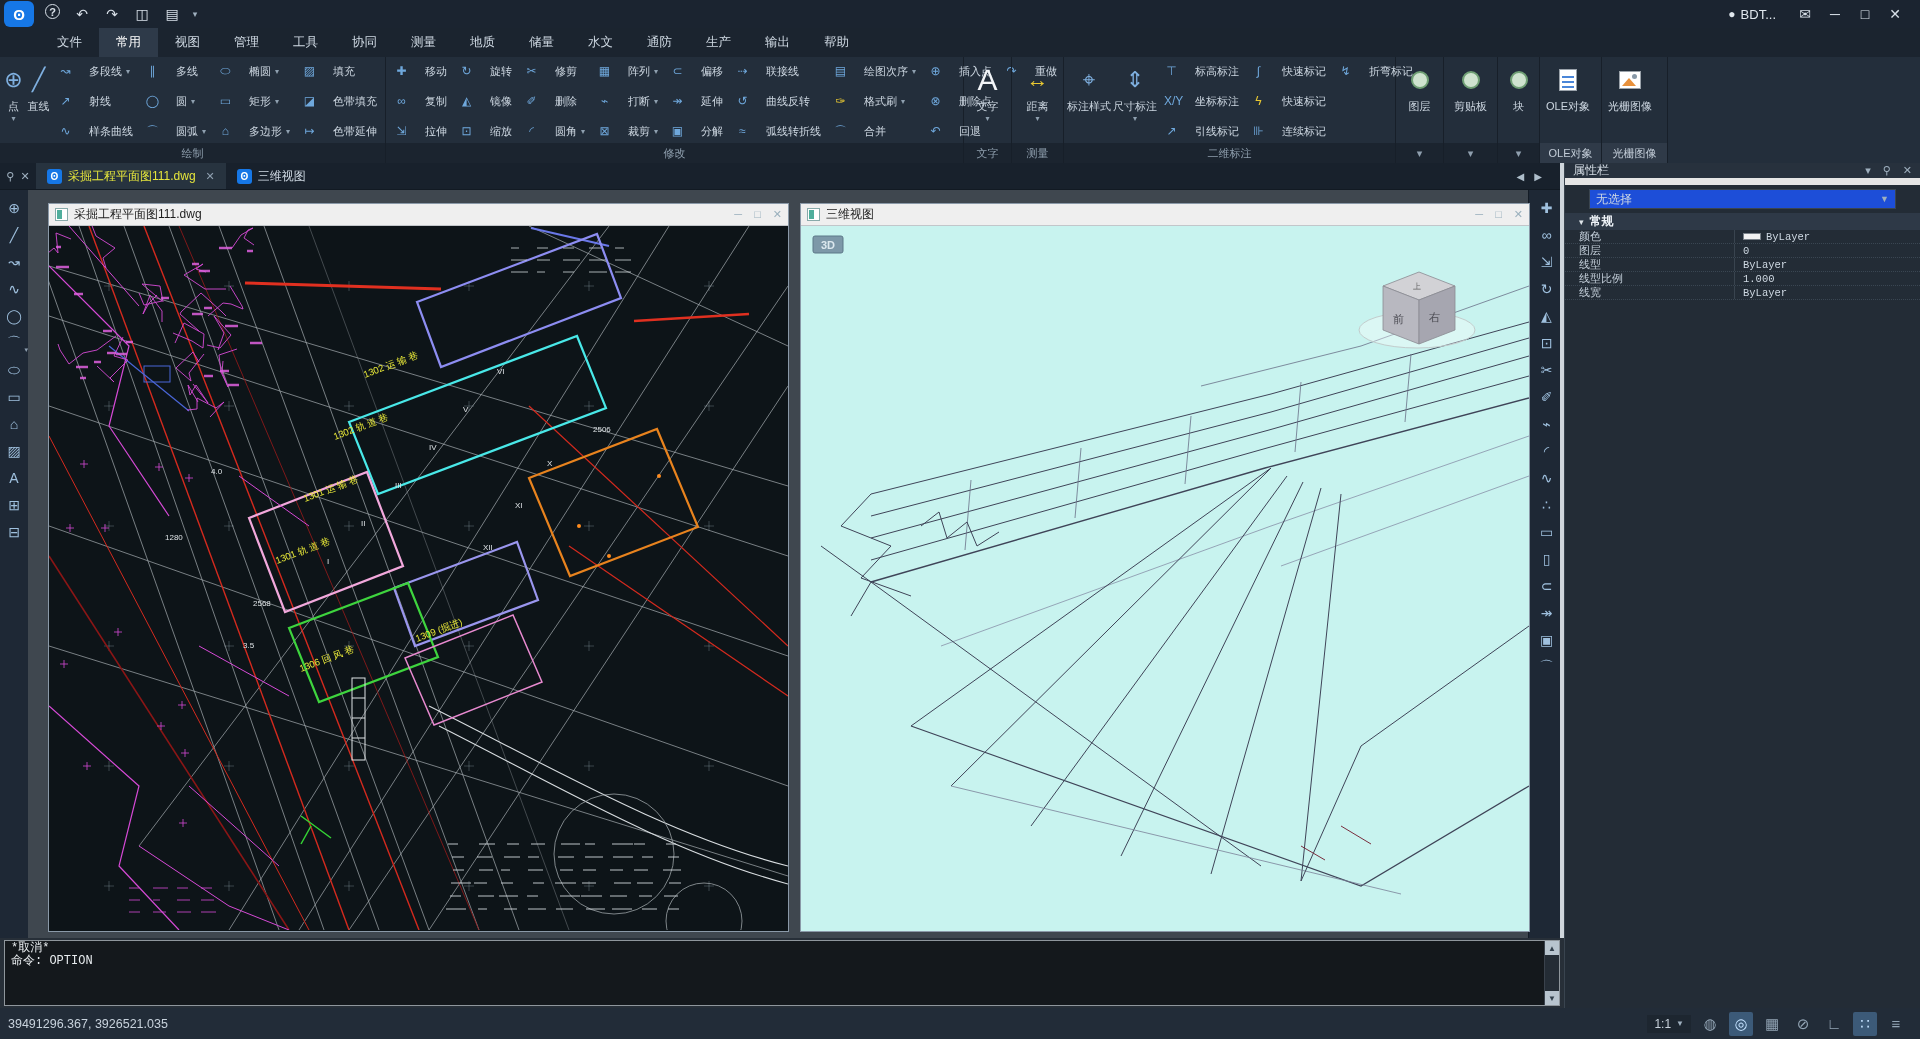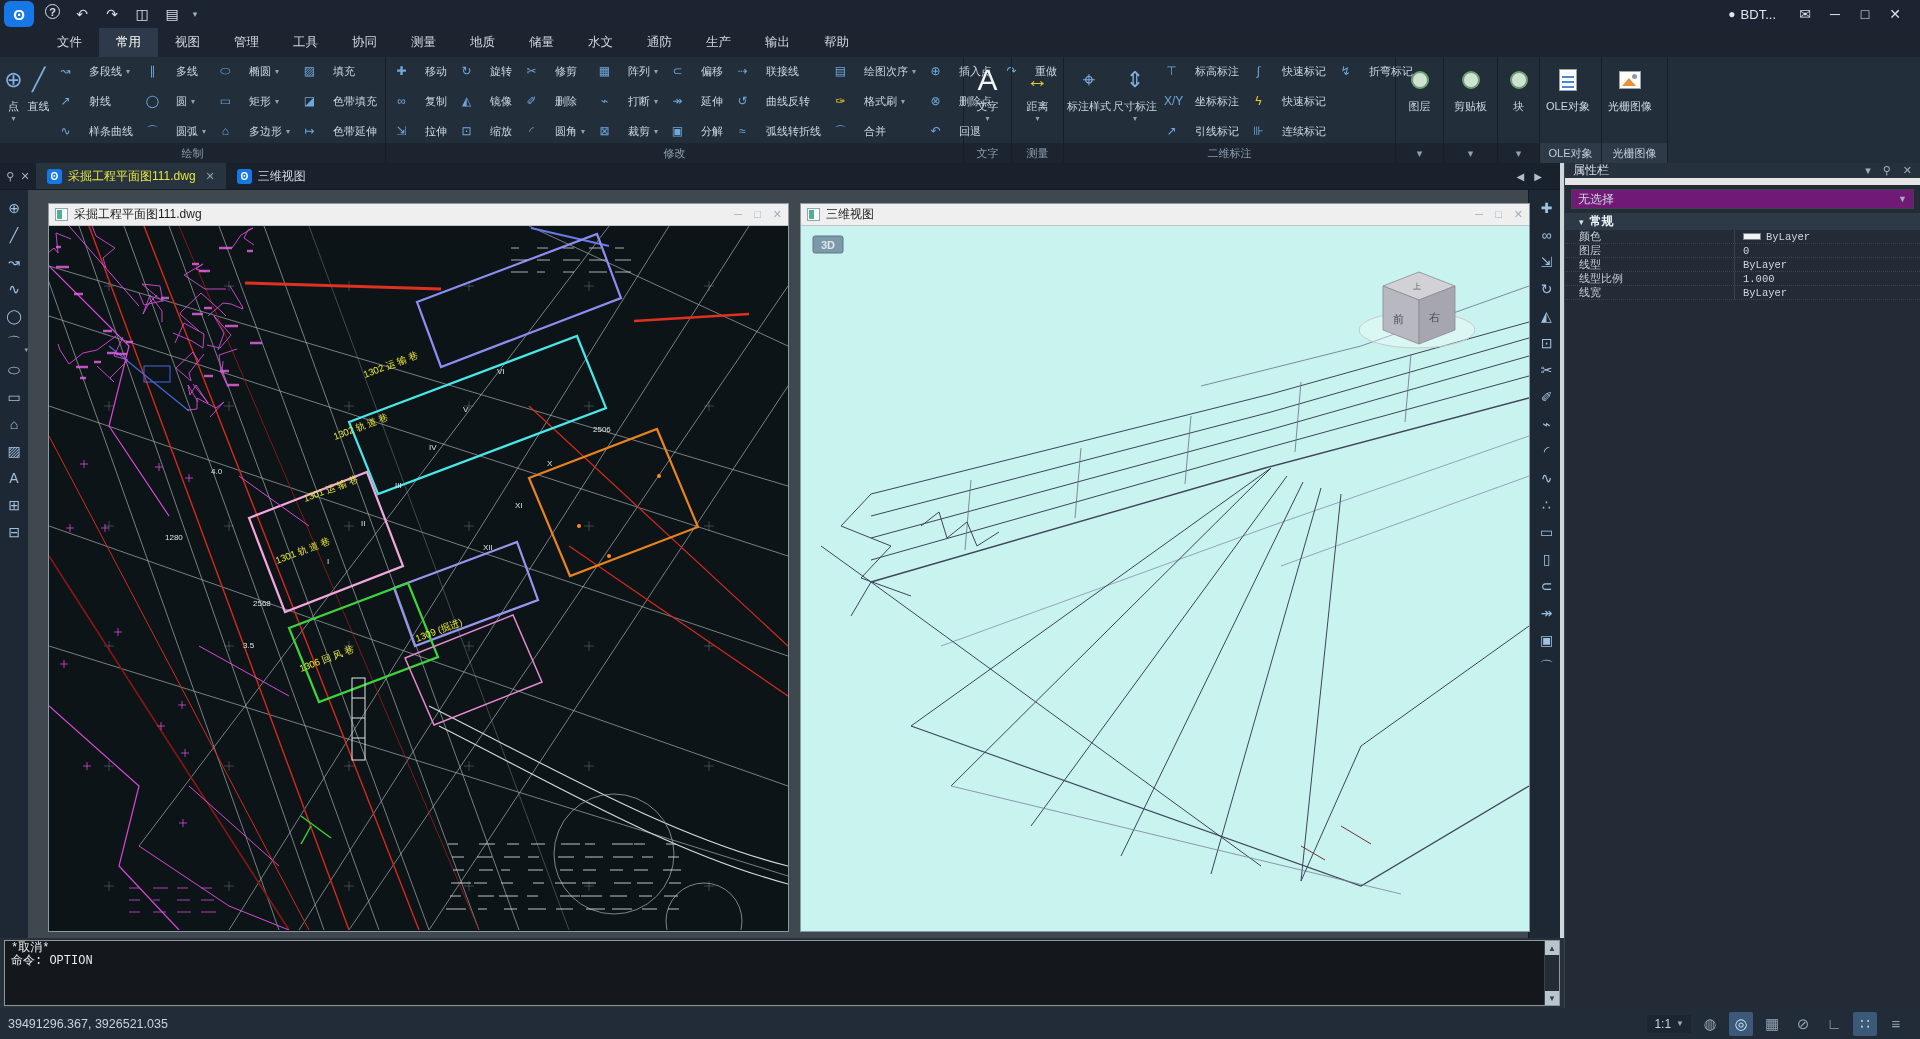--- a/index.html
+++ b/index.html
@@ -75,21 +75,21 @@
             border-bottom:1px solid #c2c6ca;color:#1c1c1c;font-size:12px;}
   .cw-ico{width:13px;height:13px;background:#fff;border:1px solid #8aa;position:relative;}
   .cw-ico:before{content:"";position:absolute;left:1px;top:1px;width:5px;height:9px;background:#4fae9c;}
   .cw-btns{margin-left:auto;display:flex;gap:12px;color:#9ab0bd;font-size:11px;}
   .cw-body{position:relative;overflow:hidden;}
   svg text{font-family:"Liberation Sans",sans-serif;}
   
   #props{position:absolute;left:1564px;top:163px;width:356px;height:845px;background:#232c36;border-left:1px solid #39444f;}
   #prop-head{height:22px;display:flex;align-items:center;padding:0 8px;background:#27313d;color:#d5dde5;border-bottom:7px solid #e5e5e5;}
   #prop-head .ph-icons{margin-left:auto;display:flex;gap:12px;color:#9fb0bf;font-size:11px;}
-  #prop-sel{height:20px;margin:4px 6px;background:#701a75;border:1px solid #3a4550;display:flex;align-items:center;padding:0 6px;color:#cfd9e3;}
+  #prop-sel{height:20px;margin:4px 24px;background:#1d4ed8;border:1px solid #3a4550;display:flex;align-items:center;padding:0 6px;color:#cfd9e3;}
   #prop-sel .ca{margin-left:auto;font-size:9px;color:#9fb0bf;}
   .prop-section{height:17px;background:#2e3947;color:#eef3f8;font-weight:bold;display:flex;align-items:center;padding-left:14px;gap:6px;}
   .prop-section .tri{font-size:9px;color:#dfe5ea;font-weight:normal;}
   .prow{height:14px;display:flex;align-items:center;border-bottom:1px dotted #3a4652;font-size:11px;}
   .prow .pl{width:170px;padding-left:14px;color:#c2cdd8;border-right:1px solid #39444f;height:100%;display:flex;align-items:center;}
   .prow .pv{padding-left:8px;color:#ced8e2;font-family:"Liberation Mono",monospace;font-size:10.5px;display:flex;align-items:center;gap:5px;}
   .swatch{width:18px;height:7px;background:#f2f2f2;border:1px solid #7a828a;display:inline-block;}
   
   #cmd{position:absolute;left:0;top:938px;width:1564px;height:70px;background:#272f38;padding:2px 4px;}
   #cmd-box{position:relative;width:100%;height:100%;border:1px solid #8f969c;background:#14181c;}

